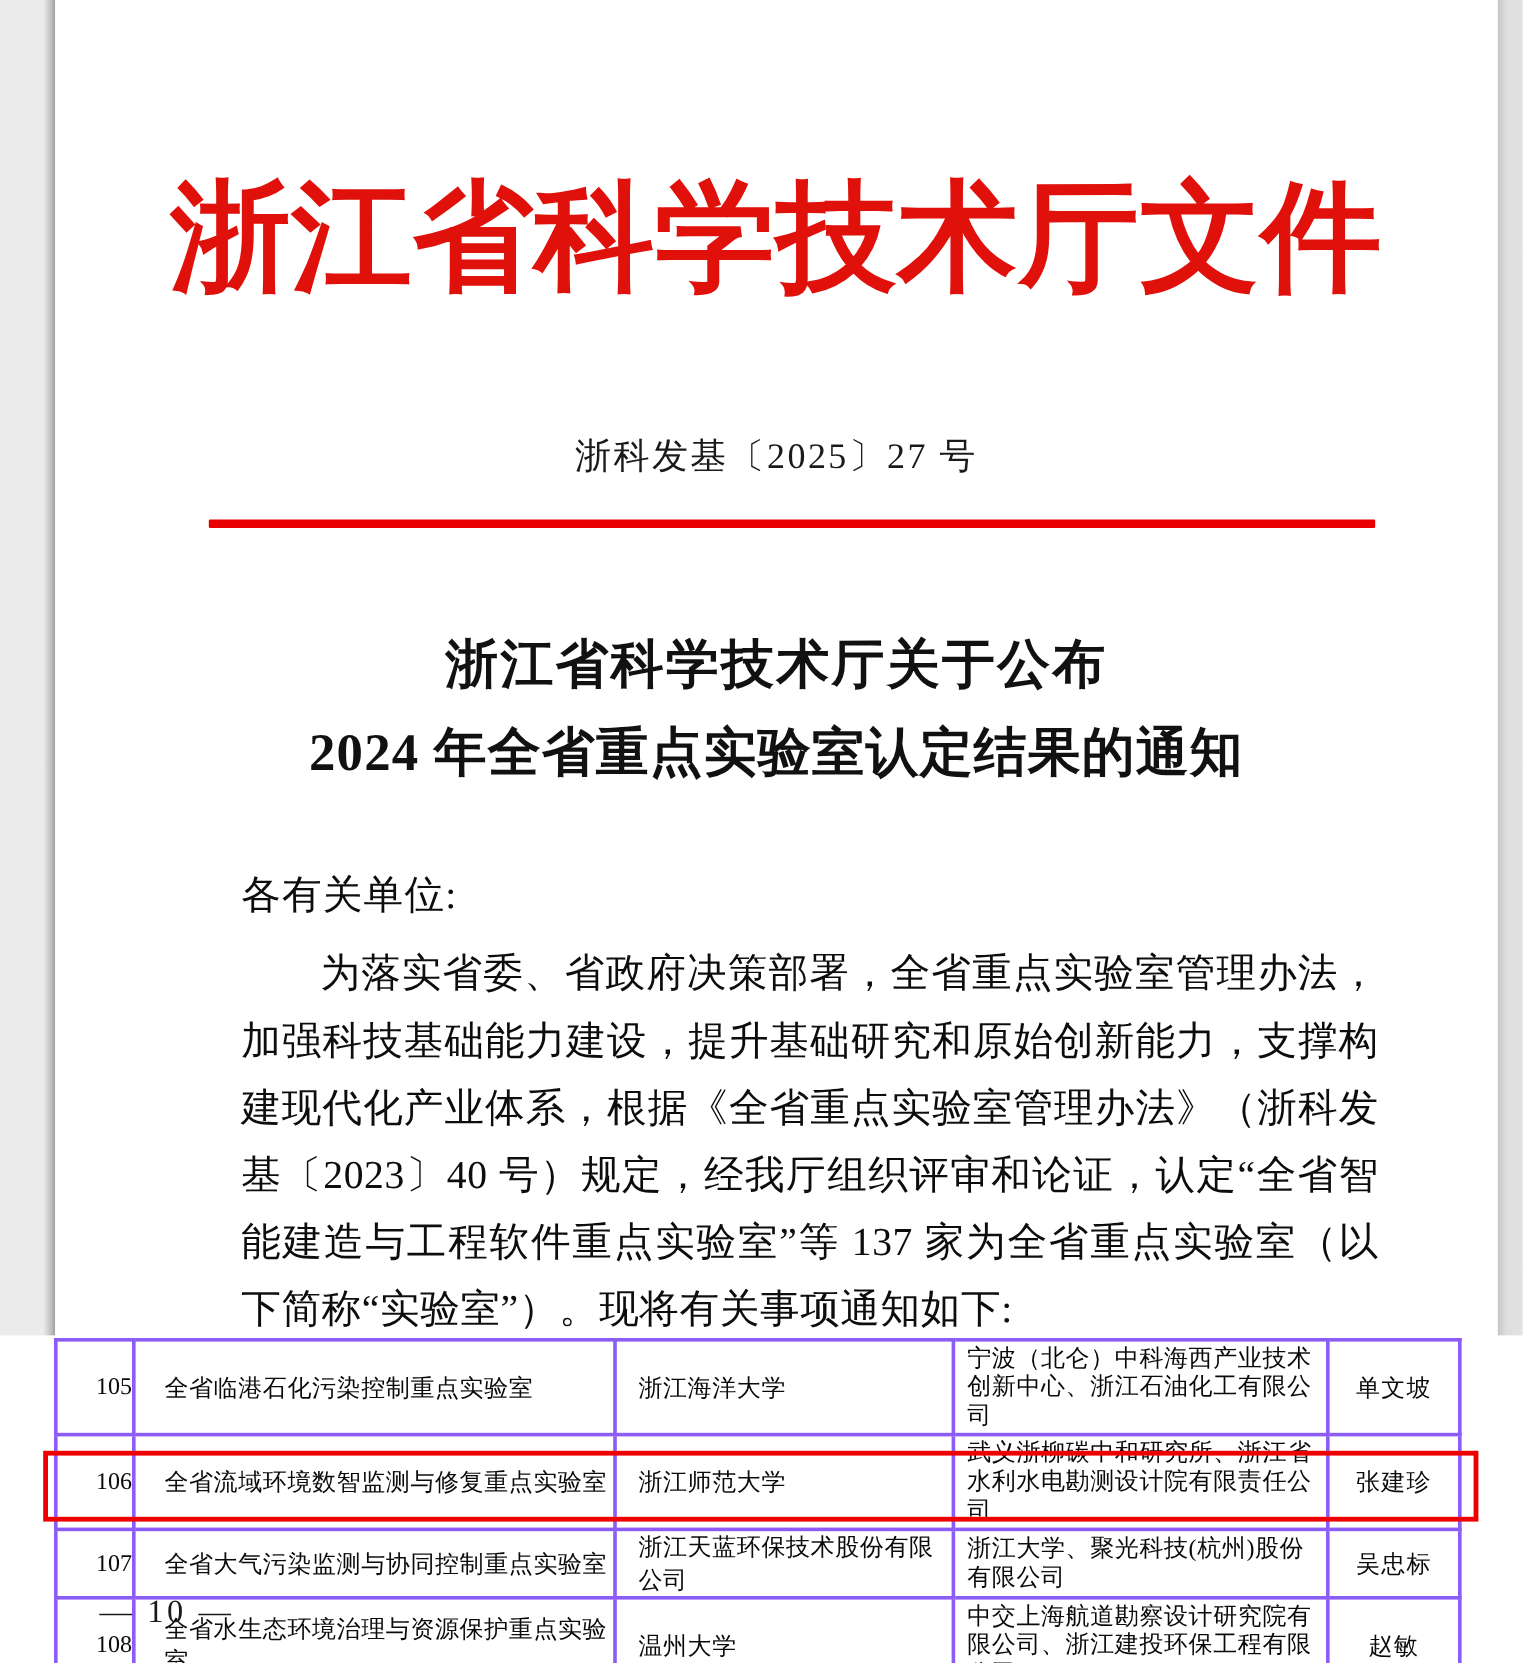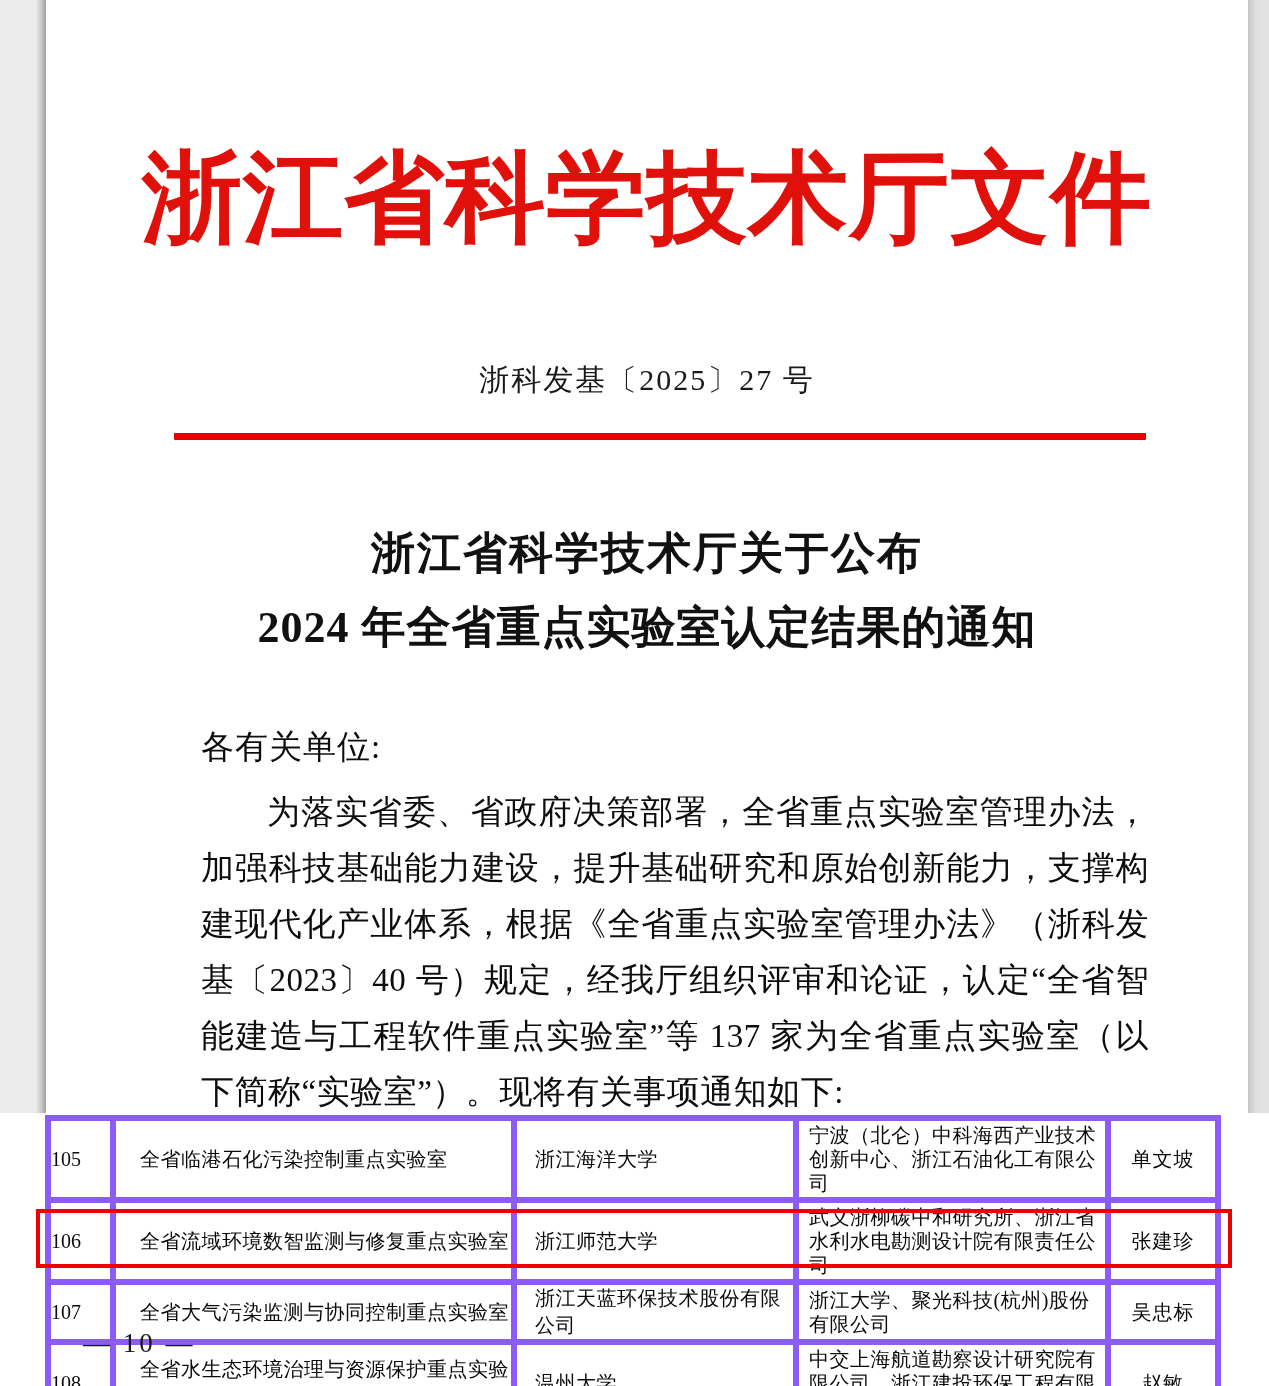--- a/index.html
+++ b/index.html
@@ -48,24 +48,24 @@
   
   .table-fragment {
     position: absolute; left: 0; top: 1113px; width: 1269px; height: 273px;
     background: #ffffff;
   }
   table.lab-table {
     position: absolute; left: 45px; top: 2px; width: 1170px;
     border-collapse: collapse; table-layout: fixed;
   }
   table.lab-table td {
-    border: 6px solid #8b5cf6; vertical-align: middle;
+    border: 3px solid #8b5cf6; vertical-align: middle;
     font-size: 20px; color: #0a0a0a; overflow: hidden;
   }
-  td.c-no { text-align: left; font-size: 21px; }
+  td.c-no { text-align: right; font-size: 21px; }
   td.c-lab { padding-left: 24px; letter-spacing: 0.5px; }
   td.c-inst { padding-left: 18px; letter-spacing: 0.5px; }
   td.c-part { padding: 2px 4px 2px 10px; font-size: 19px; line-height: 24px; letter-spacing: 0.5px; }
   td.c-lead { text-align: center; font-size: 21px; letter-spacing: 1px; }
 
   .highlight-box {
     position: absolute; left: 36px; top: 96px; width: 1196px; height: 59px;
     border: 4px solid #ee0000; pointer-events: none;
   }
 

